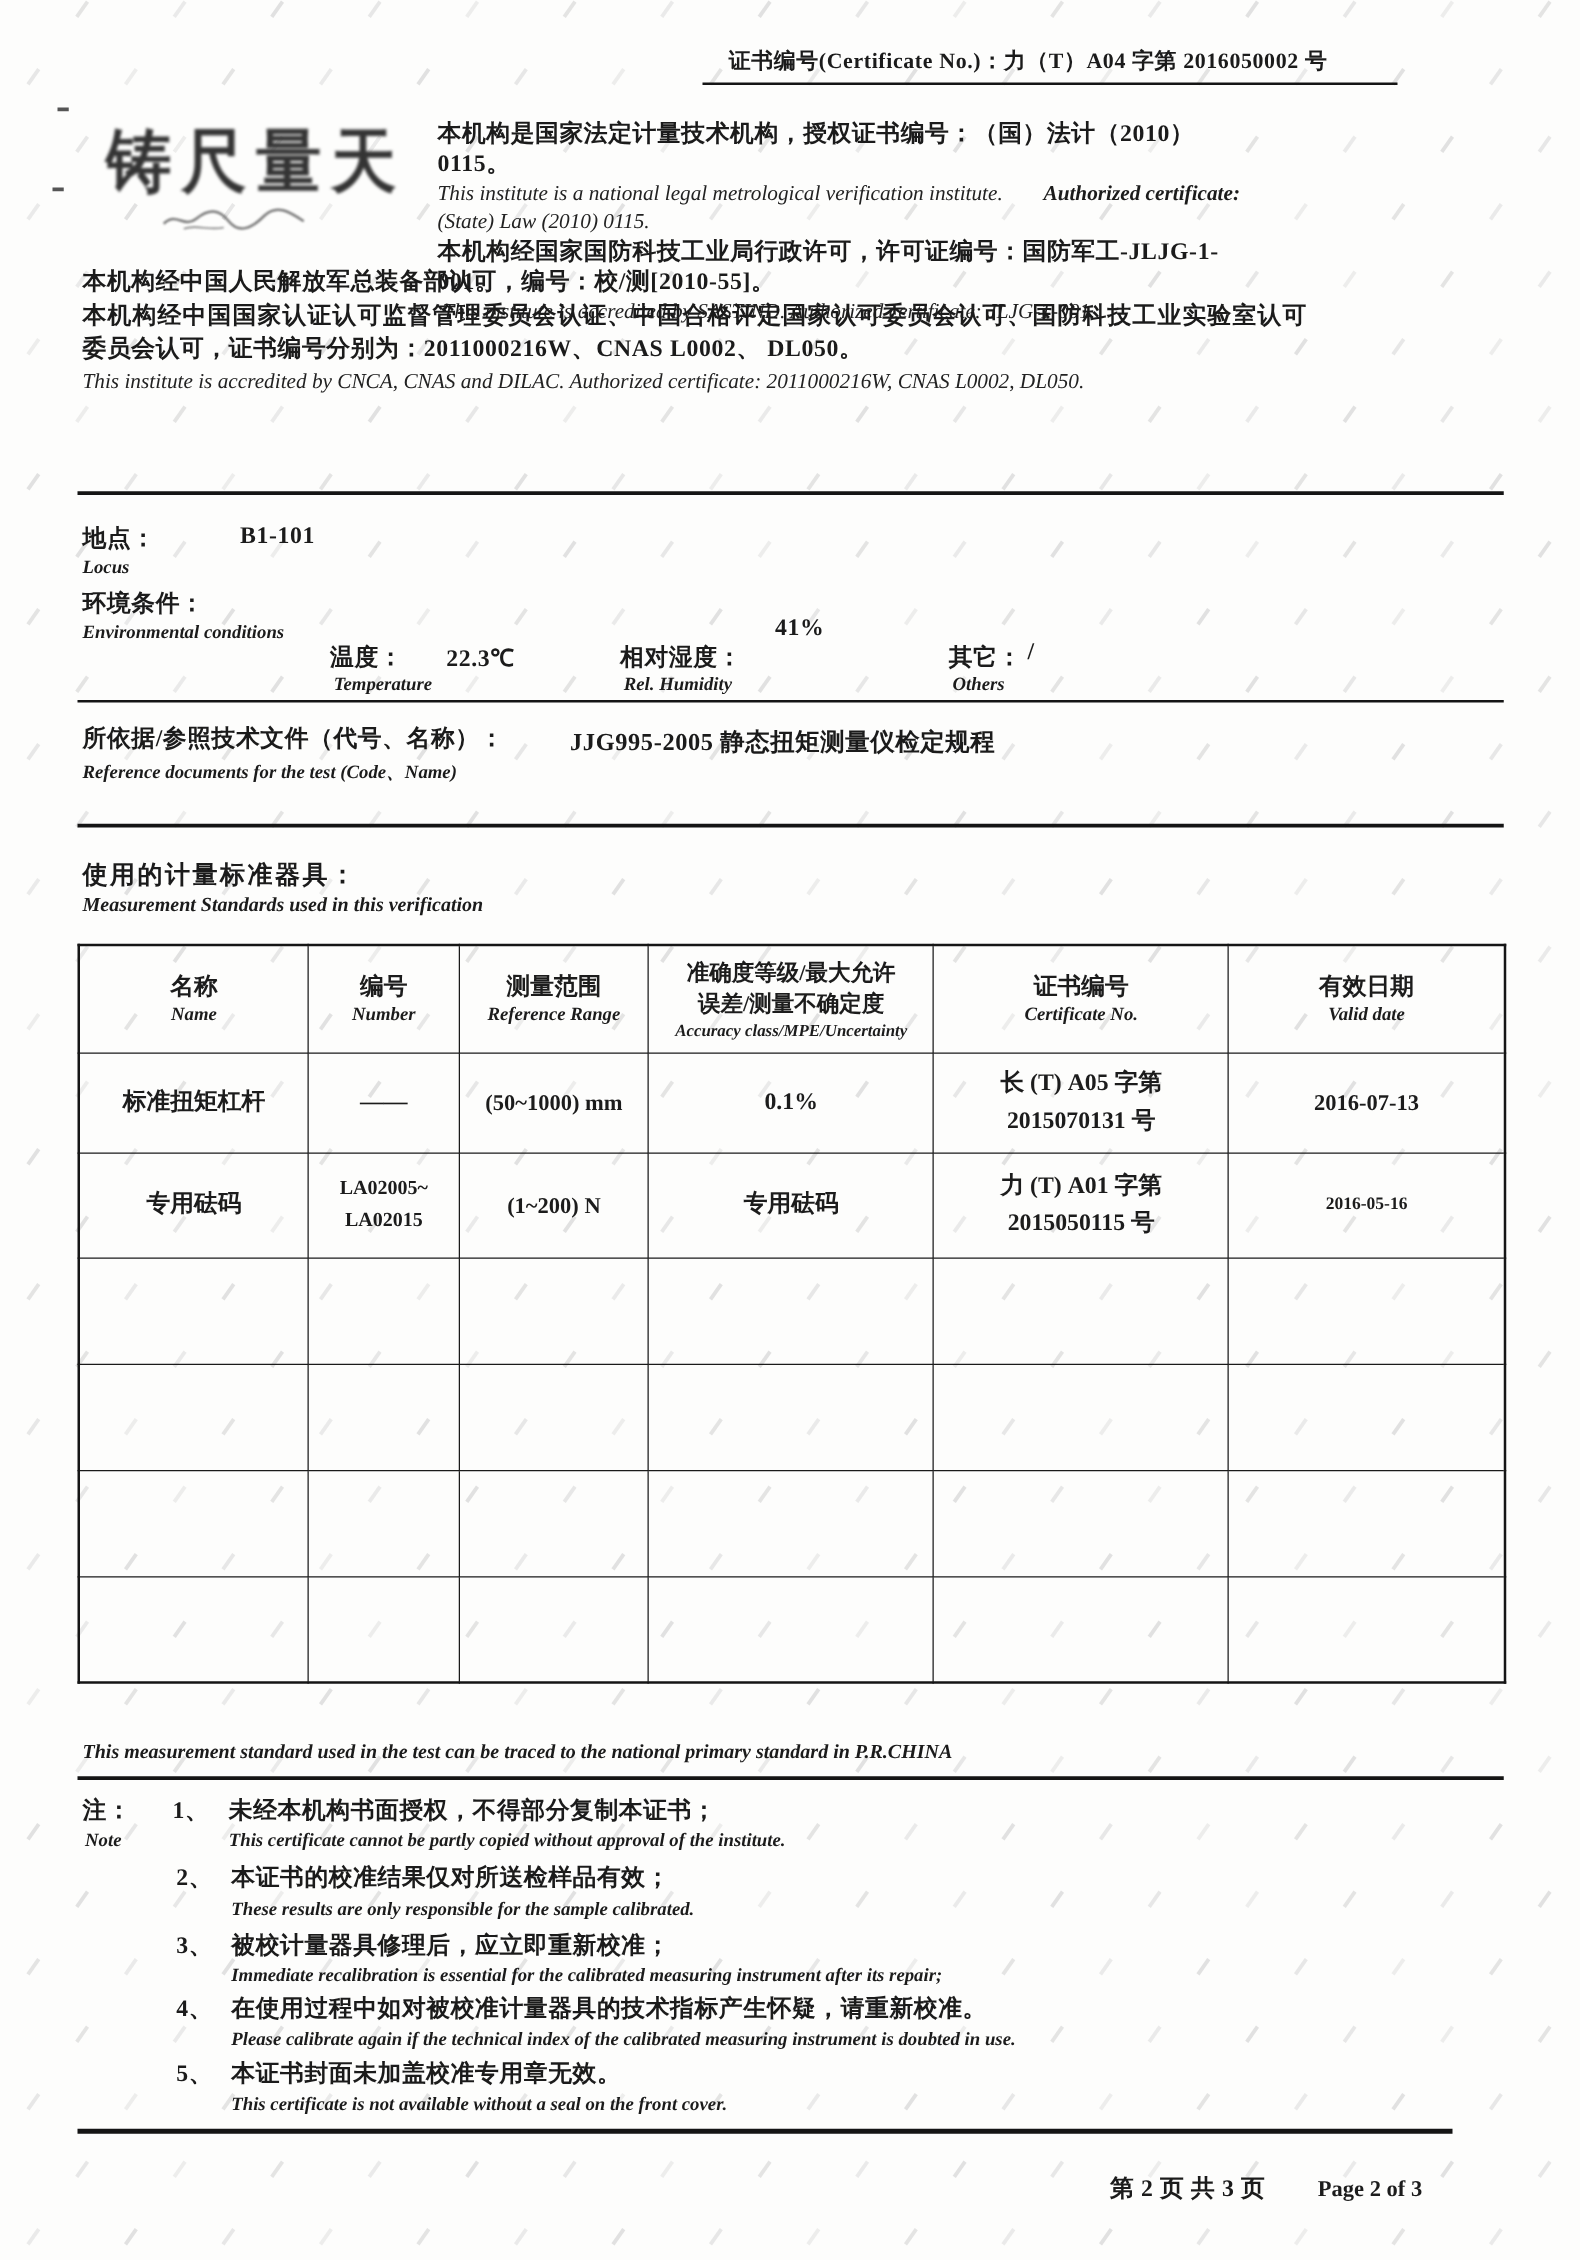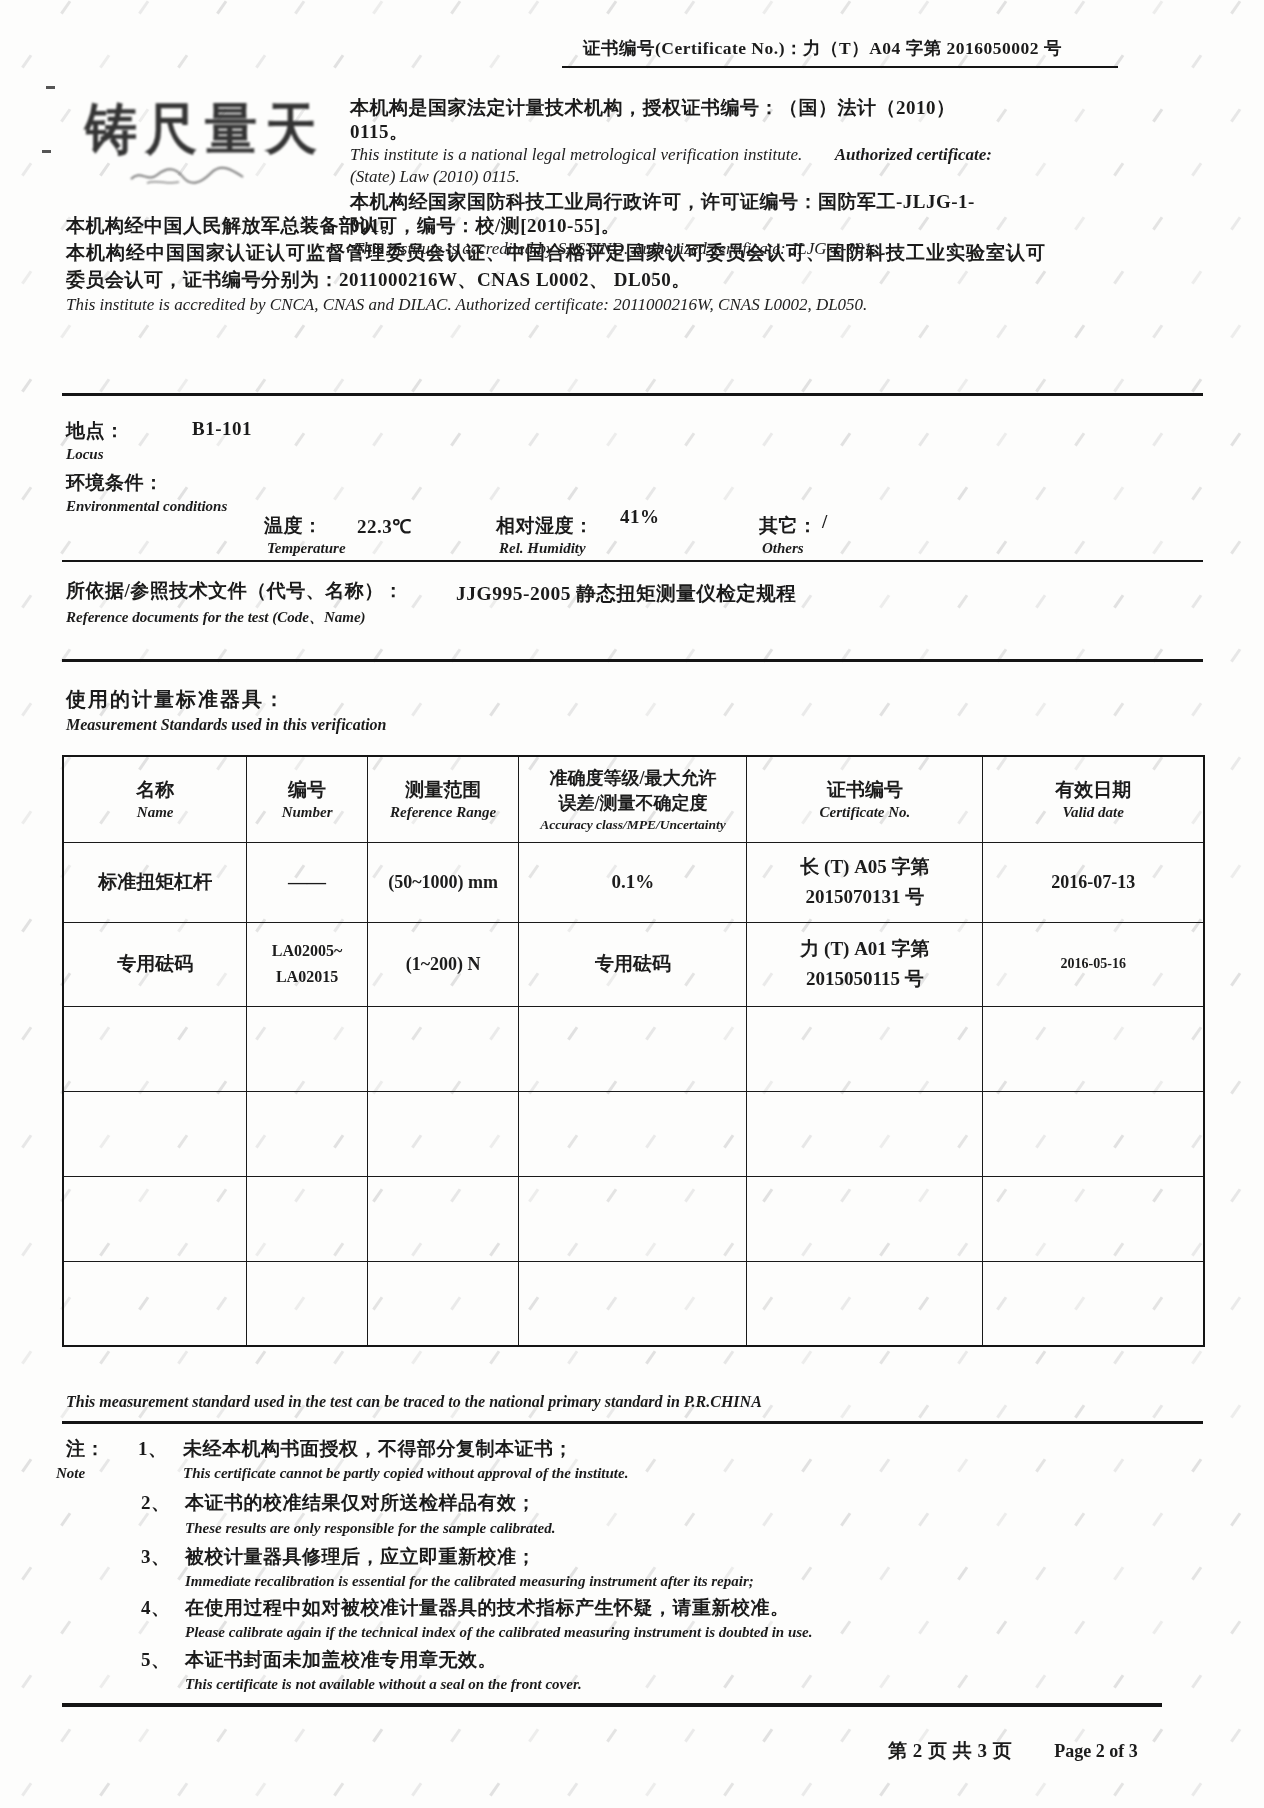--- a/index.html
+++ b/index.html
@@ -637,21 +637,21 @@
   <div class="abs z cn" style="left:172px;top:418px;font-size:19px;margin-left:20px;">B1-101</div>
   <div class="abs z enb" style="left:66px;top:446px;font-size:15px;">Locus</div>
   <div class="abs z cn" style="left:66px;top:470px;font-size:19px;">环境条件：</div>
   <div class="abs z enb" style="left:66px;top:498px;font-size:15px;">Environmental conditions</div>
 
   <div class="abs z cn" style="left:264px;top:513px;font-size:19px;">温度：</div>
   <div class="abs z cn" style="left:357px;top:513px;font-size:19px;">22.3℃</div>
   <div class="abs z enb" style="left:267px;top:540px;font-size:15px;">Temperature</div>
 
   <div class="abs z cn" style="left:496px;top:513px;font-size:19px;">相对湿度：</div>
-  <div class="abs z cn" style="left:620px;top:506px;font-size:19px;">41%</div>
+  <div class="abs z cn" style="left:620px;top:492px;font-size:19px;">41%</div>
   <div class="abs z enb" style="left:499px;top:540px;font-size:15px;">Rel. Humidity</div>
 
   <div class="abs z cn" style="left:759px;top:513px;font-size:19px;">其它：</div>
   <div class="abs z cn" style="left:822px;top:511px;font-size:19px;">/</div>
   <div class="abs z enb" style="left:762px;top:540px;font-size:15px;">Others</div>
 
   <div class="rule z" style="left:62px;top:560px;width:1141px;height:2px;"></div>
 
   <div class="abs z cn" style="left:66px;top:578px;font-size:19px;">所依据/参照技术文件（代号、名称）：</div>
   <div class="abs z cn" style="left:456px;top:580px;font-size:19.5px;">JJG995-2005 静态扭矩测量仪检定规程</div>
@@ -757,21 +757,21 @@
           <td></td>
         </tr>
   </tbody>
     </table>
 
   <div class="abs z enb" style="left:66px;top:1393px;font-size:16px;">This measurement standard used in the test can be traced to the national primary standard in P.R.CHINA</div>
 
   <div class="rule z" style="left:62px;top:1421px;width:1141px;height:3px;"></div>
 
   <div class="abs z cn note-cn" style="left:66px;top:1437px;">注：</div>
-  <div class="abs z enb note-en" style="left:56px;top:1464px;">Note</div>
+  <div class="abs z enb note-en" style="left:68px;top:1464px;">Note</div>
 
   <div class="abs z cn note-cn" style="left:138px;top:1437px;">1、</div>
   <div class="abs z cn note-cn" style="left:183px;top:1437px;">未经本机构书面授权，不得部分复制本证书；</div>
   <div class="abs z enb note-en" style="left:183px;top:1464px;">This certificate cannot be partly copied without approval of the institute.</div>
 
   <div class="abs z cn note-cn" style="left:141px;top:1491px;">2、</div>
   <div class="abs z cn note-cn" style="left:185px;top:1491px;">本证书的校准结果仅对所送检样品有效；</div>
   <div class="abs z enb note-en" style="left:185px;top:1519px;">These results are only responsible for the sample calibrated.</div>
 
   <div class="abs z cn note-cn" style="left:141px;top:1545px;">3、</div>

